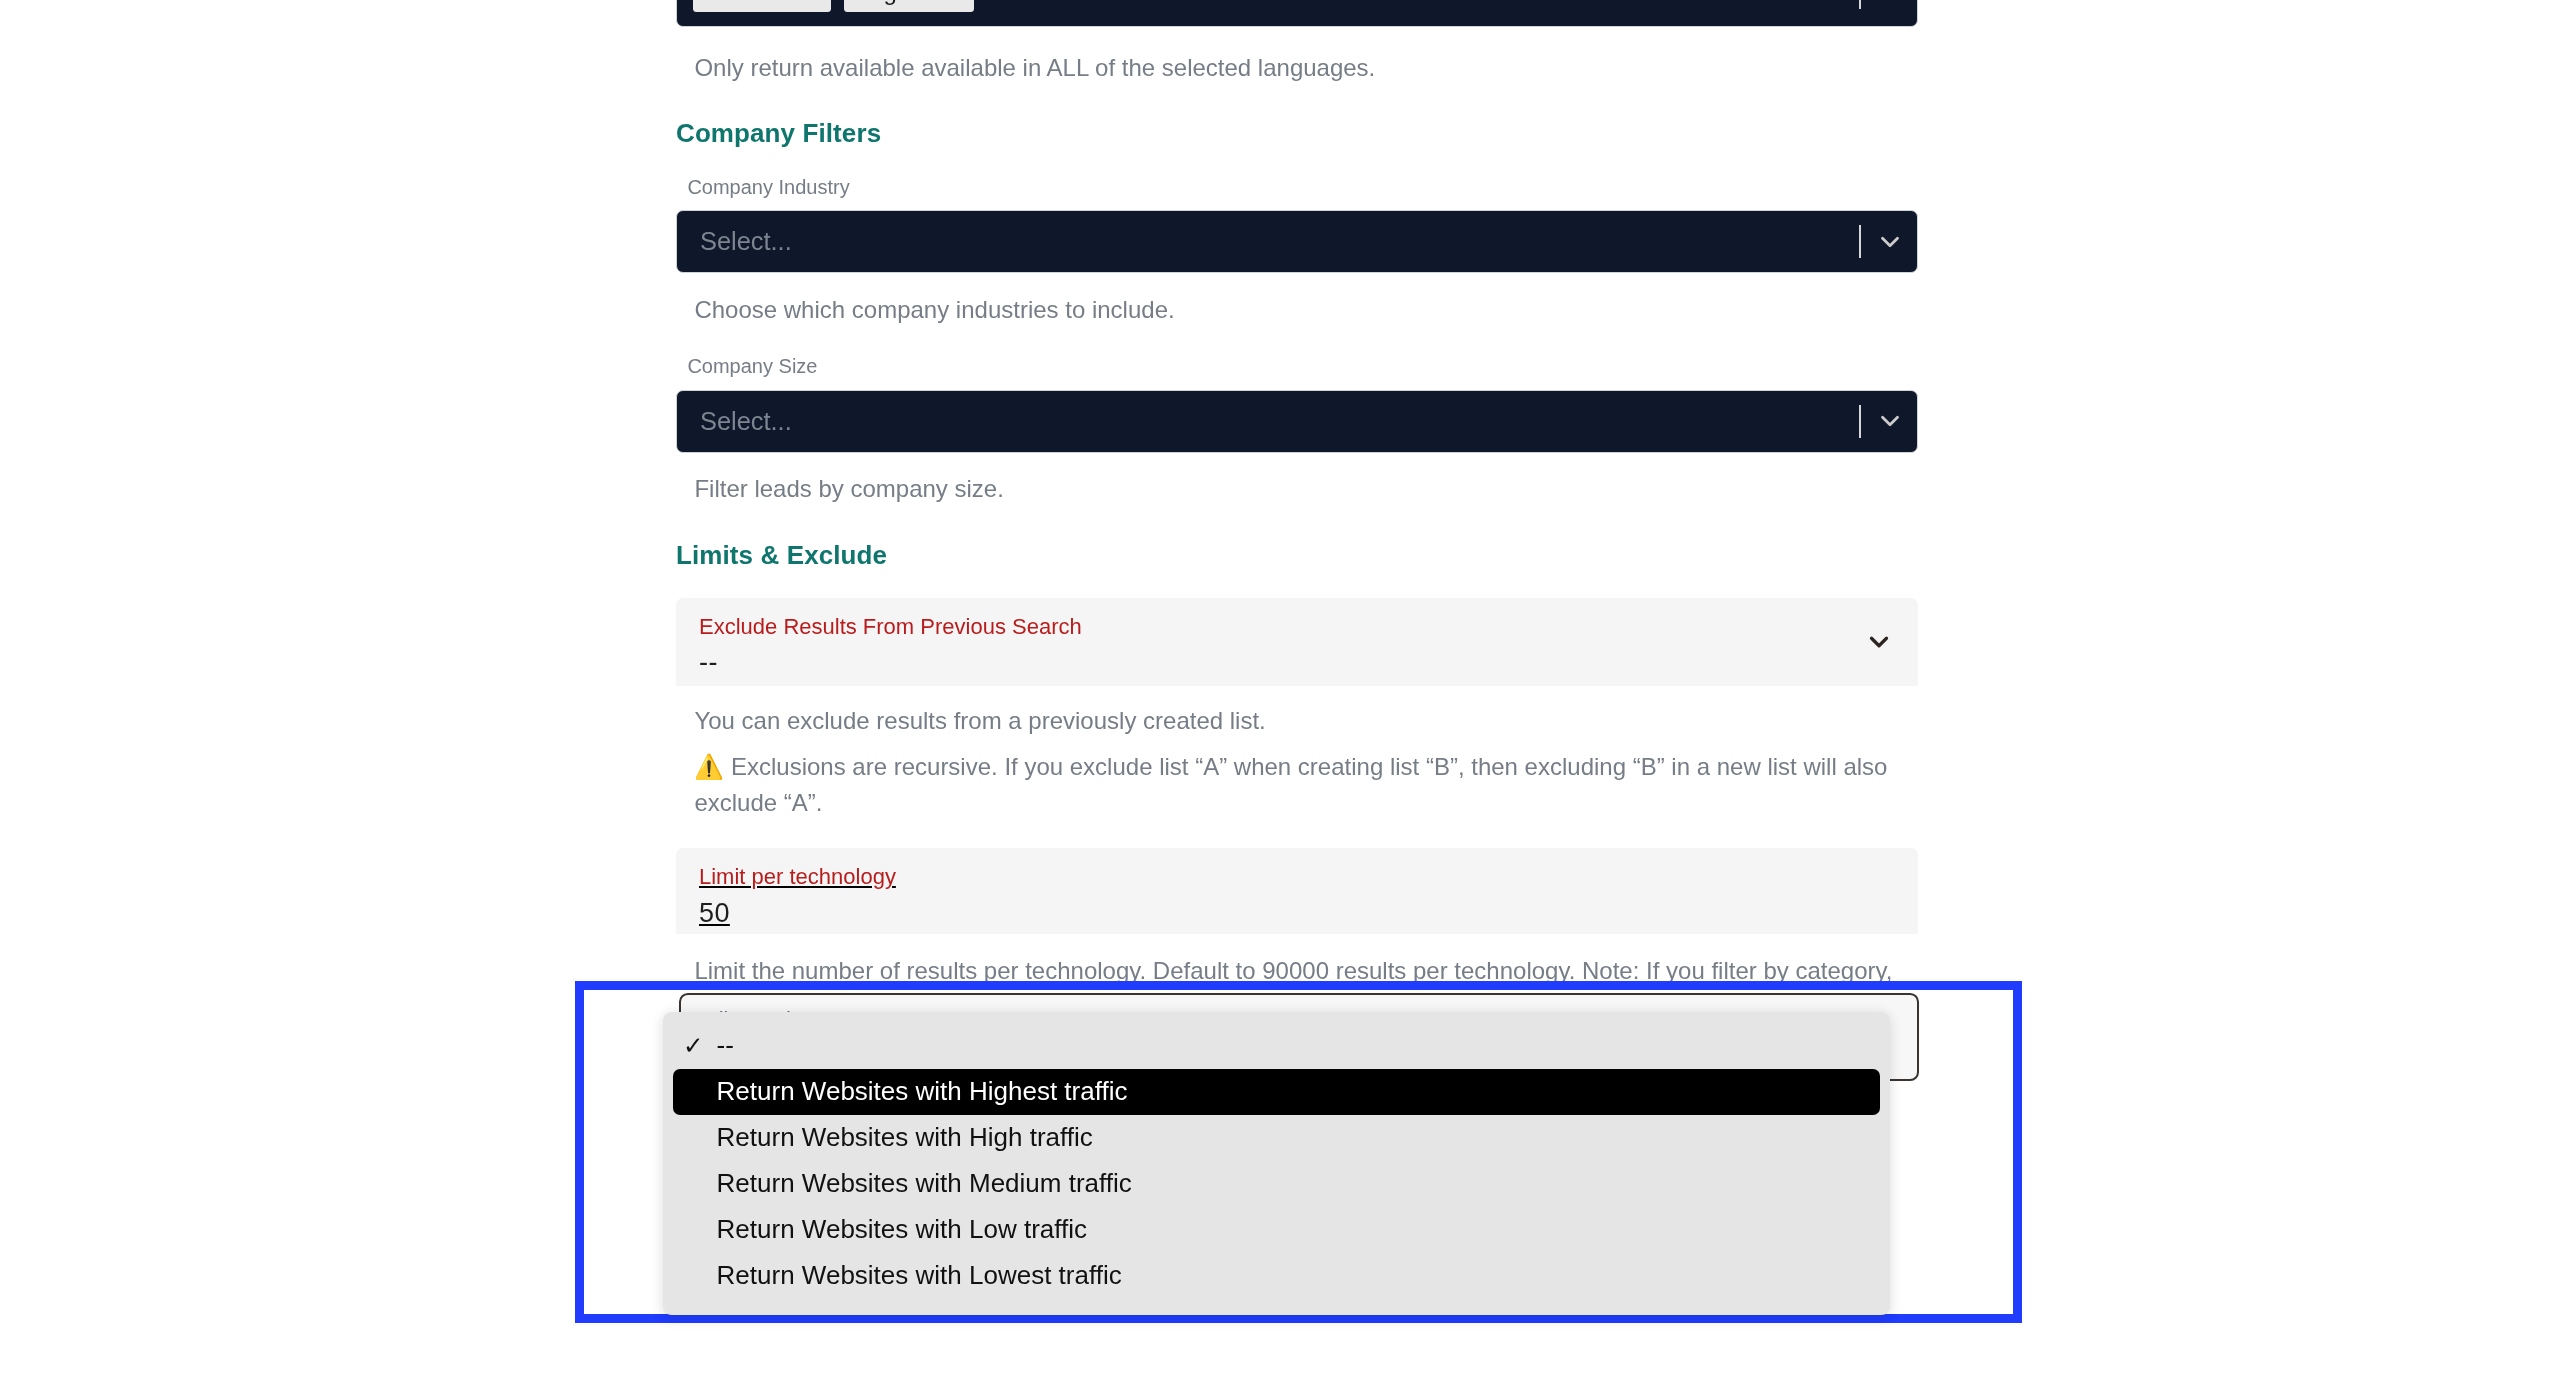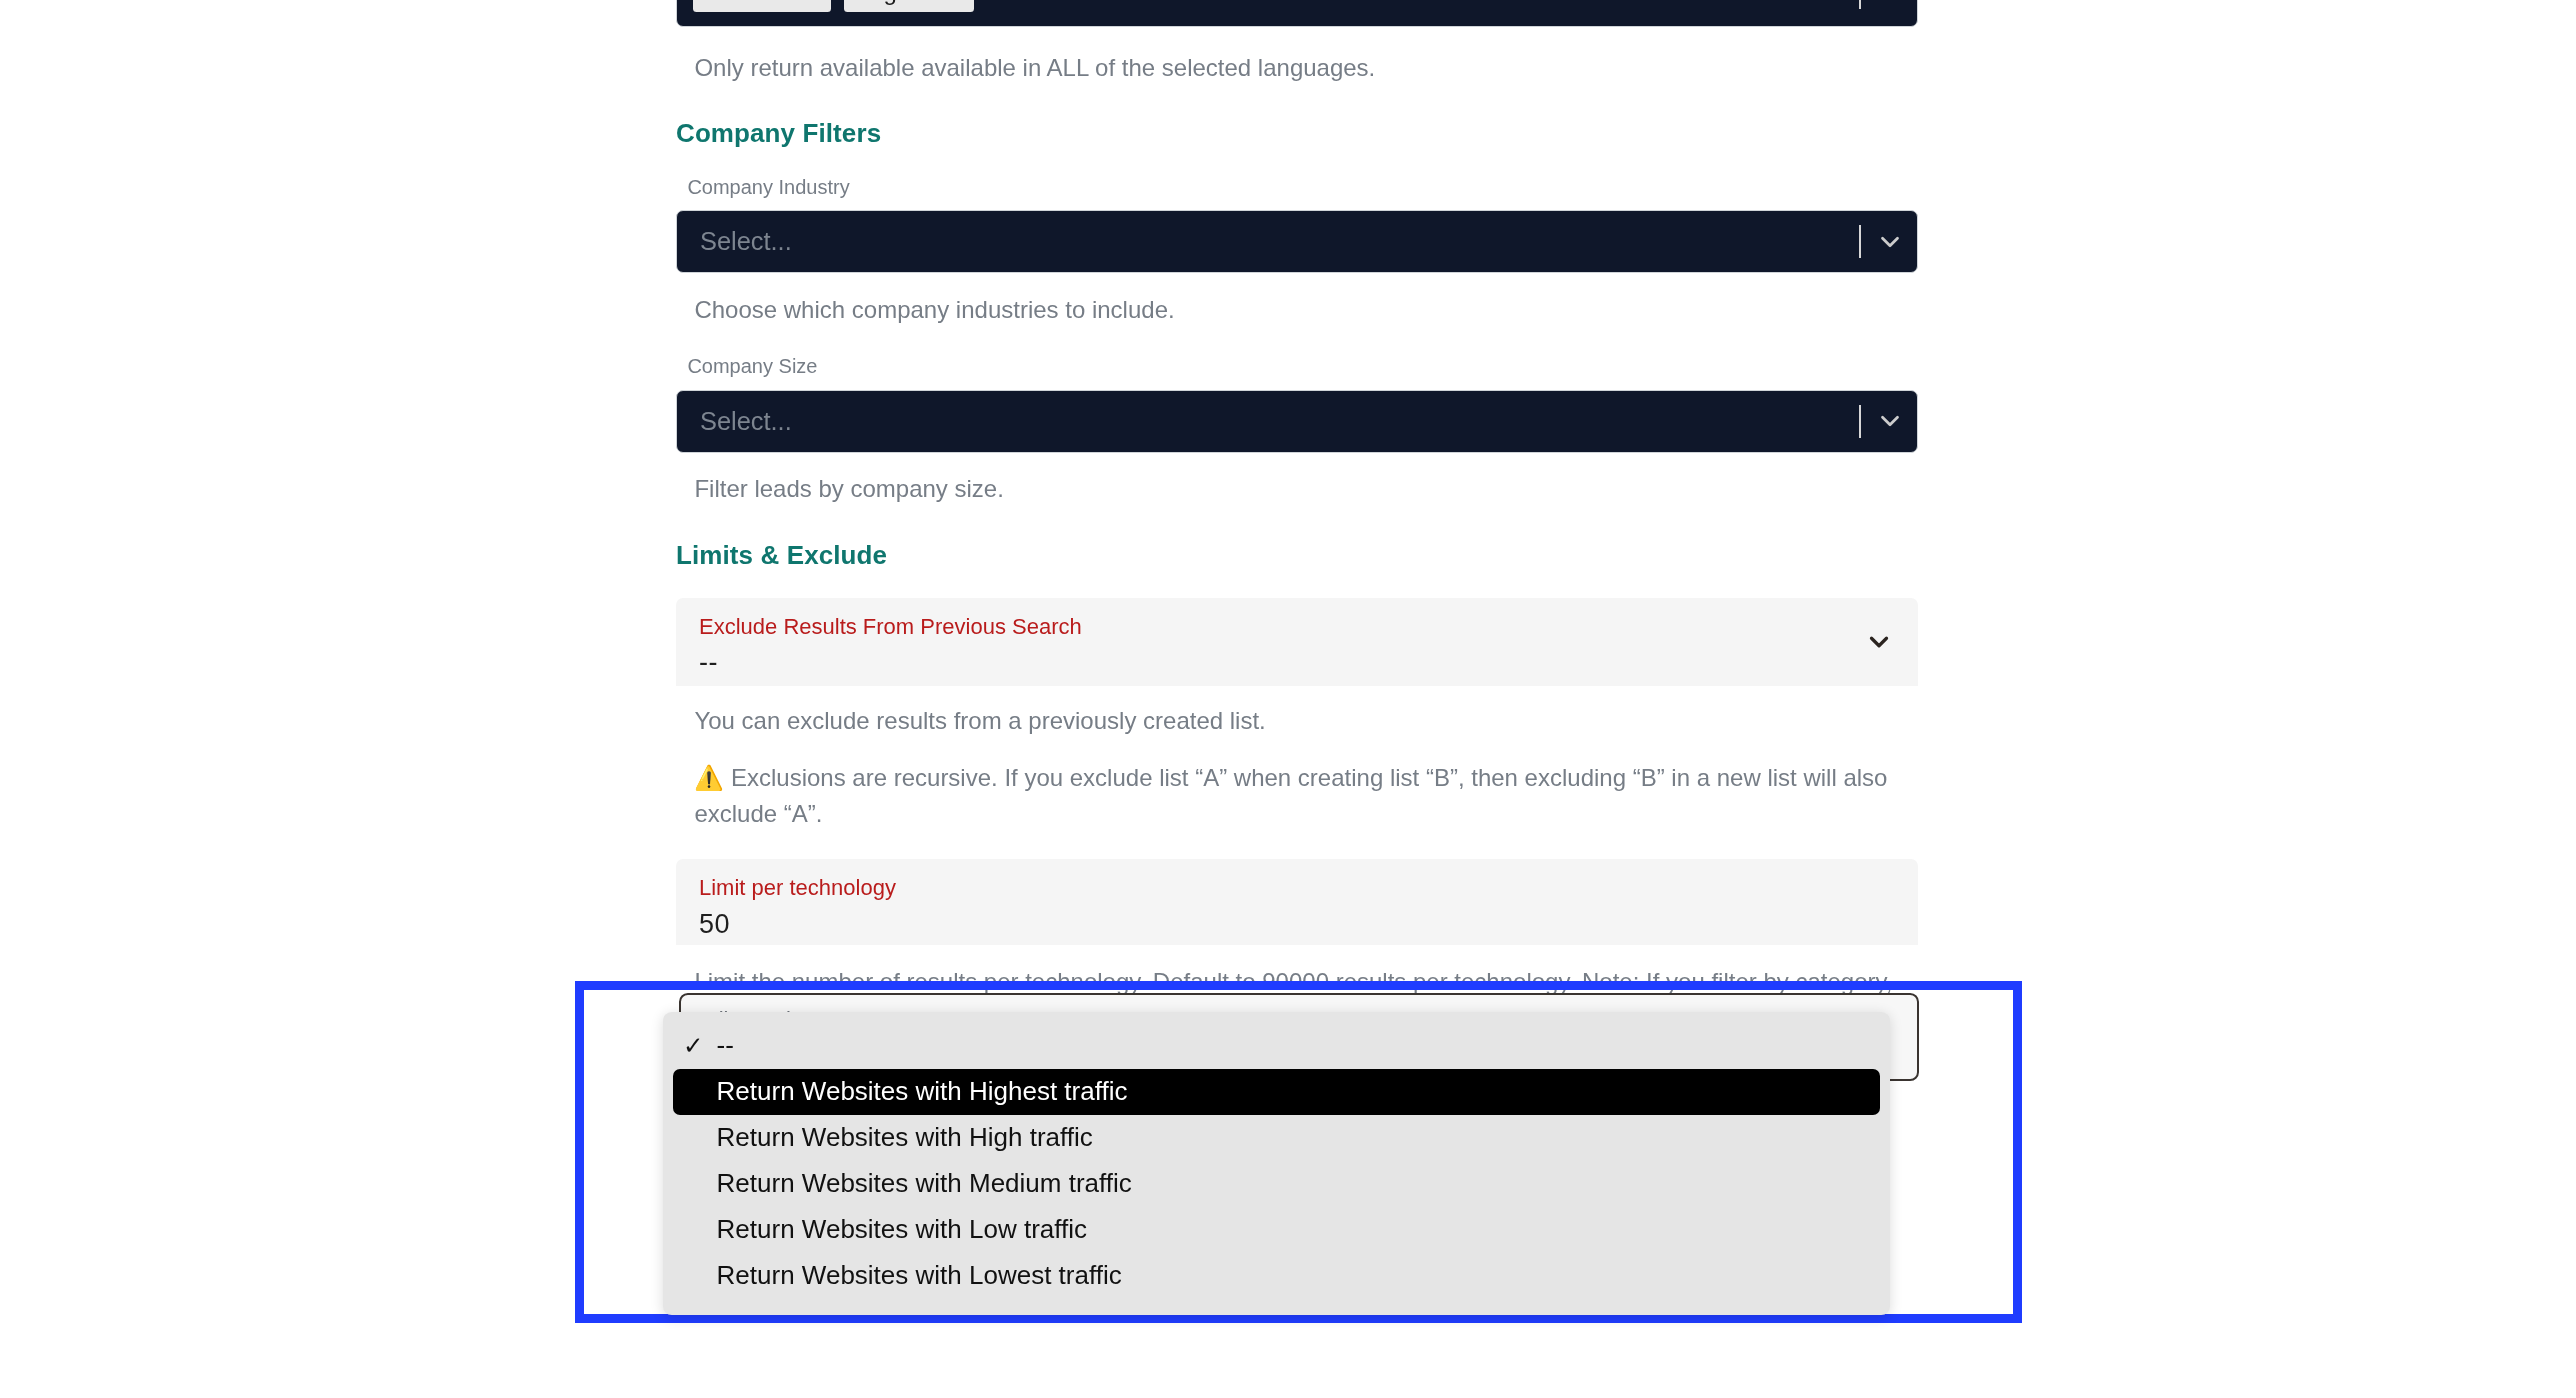--- a/index.html
+++ b/index.html
@@ -270,26 +270,26 @@
       <div class="mui-label">Exclude Results From Previous Search</div>
       <div class="mui-value">--</div>
       <span class="mui-arrow">
         <svg width="30" height="30" viewBox="0 0 24 24" fill="none" stroke="currentColor" stroke-width="2.6" stroke-linecap="round" stroke-linejoin="round">
           <path d="M6 9l6 6 6-6"></path>
         </svg>
       </span>
     </div>
 
     <div class="help-text" style="margin-top:17.5px;">You can exclude results from a previously created list.</div>
-    <div class="help-text" style="margin-top:20px;">
+    <div class="help-text" style="margin-top:9px;">
       <span>⚠️</span>
       <span>Exclusions are recursive. If you exclude list “A” when creating list “B”, then excluding “B” in a new list will also exclude “A”.</span>
     </div>
 
-    <div class="mui-filled" style="margin-top:27px;height:86px;">
+    <div class="mui-filled" style="margin-top:27px;height:86px;text-decoration:underline;">
       <div class="mui-label">Limit per technology</div>
       <div class="mui-value">50</div>
     </div>
 
     <div class="help-text" style="margin-top:19px;">Limit the number of results per technology. Default to 90000 results per technology. Note: If you filter by category, or using multiple technologies, the limit apply on EACH technology. The total number of results can be up to NB_TECHNOLOGIES * Limit.</div>
 
   </div>
 
   <div class="occluded-control">
     <div class="occ-label">Slice Rule</div>

